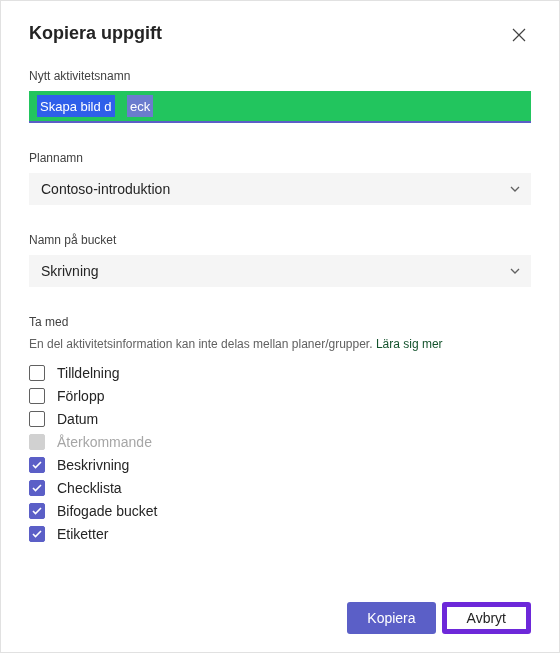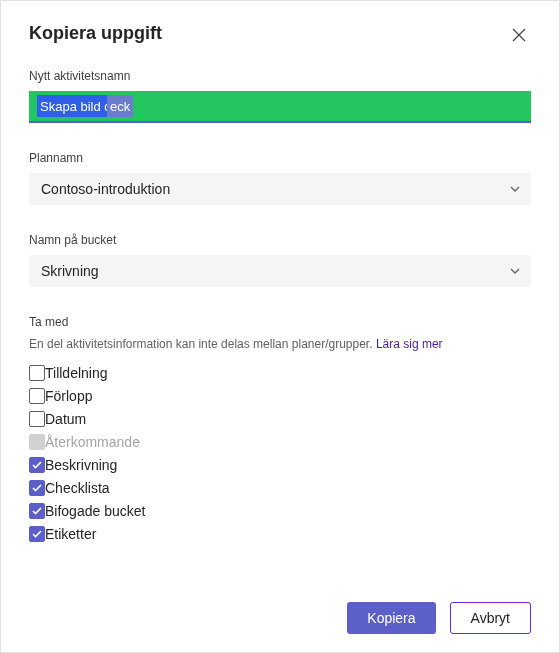--- a/index.html
+++ b/index.html
@@ -91,25 +91,26 @@
     color: #242424;
     cursor: pointer;
   }
   .chevron { width: 12px; height: 12px; }
   .include-section { margin-bottom: 52px; }
   .include-desc {
     font-size: 12px;
     color: #616161;
     margin: 6px 0 14px 0;
   }
-  .include-desc .link { color: #4c1d95; text-decoration: none; }
+  .include-desc .link { color: #14532d; text-decoration: none; }
   .checklist { display: flex; flex-direction: column; gap: 7px; }
   .check-row {
     display: flex;
     align-items: center;
+    gap: 12px;
     cursor: pointer;
   }
   .check-row.disabled { cursor: default; }
   .checkbox {
     width: 16px;
     height: 16px;
     border: 1px solid #616161;
     border-radius: 2px;
     flex-shrink: 0;
     display: flex;
@@ -129,61 +130,61 @@
   .check-label {
     font-size: 14px;
     color: #242424;
   }
   .check-row.disabled .check-label { color: #a6a6a6; }
   .footer {
     position: absolute;
     right: 28px;
     bottom: 18px;
     display: flex;
-    gap: 14px;
+    gap: 6px;
   }
   .btn {
     height: 32px;
     padding: 0 20px;
     font-size: 14px;
     border-radius: 3px;
     cursor: pointer;
     display: flex;
     align-items: center;
   }
   .btn-primary {
     background: #5b5fc7;
     color: #fff;
     border: none;
   }
   .btn-secondary {
     background: #fff;
     color: #242424;
-    border: 1px solid #6d28d9;
+    border: 5px solid #6d28d9;
   }
 </style>
 </head>
 <body>
 
 <div class="dialog">
 
   <div class="header">
     <div class="title">Kopiera uppgift</div>
     <button class="close-btn">
       <svg viewBox="0 0 16 16">
           <path d="M2 2 L14 14 M14 2 L2 14" stroke="#424242" stroke-width="1.2" fill="none"></path>
         </svg>
     </button>
   </div>
 
   <div class="field">
     <div class="field-label">Nytt aktivitetsnamn</div>
     <div class="text-input-wrap">
       <span class="text-input-selection" id="sel">Skapa bild d</span>
-      <span class="text-input-rest" id="rest" style="left: 78px;">eck</span>
+      <span class="text-input-rest" id="rest" style="left: 98px;">eck</span>
     </div>
   </div>
 
   <div class="field">
     <div class="field-label">Plannamn</div>
     <div class="select-wrap">
       <span>Contoso-introduktion</span>
       <svg class="chevron" viewBox="0 0 12 12">
           <path d="M2 4 L6 8 L10 4" stroke="#616161" stroke-width="1.3" fill="none"></path>
         </svg>

